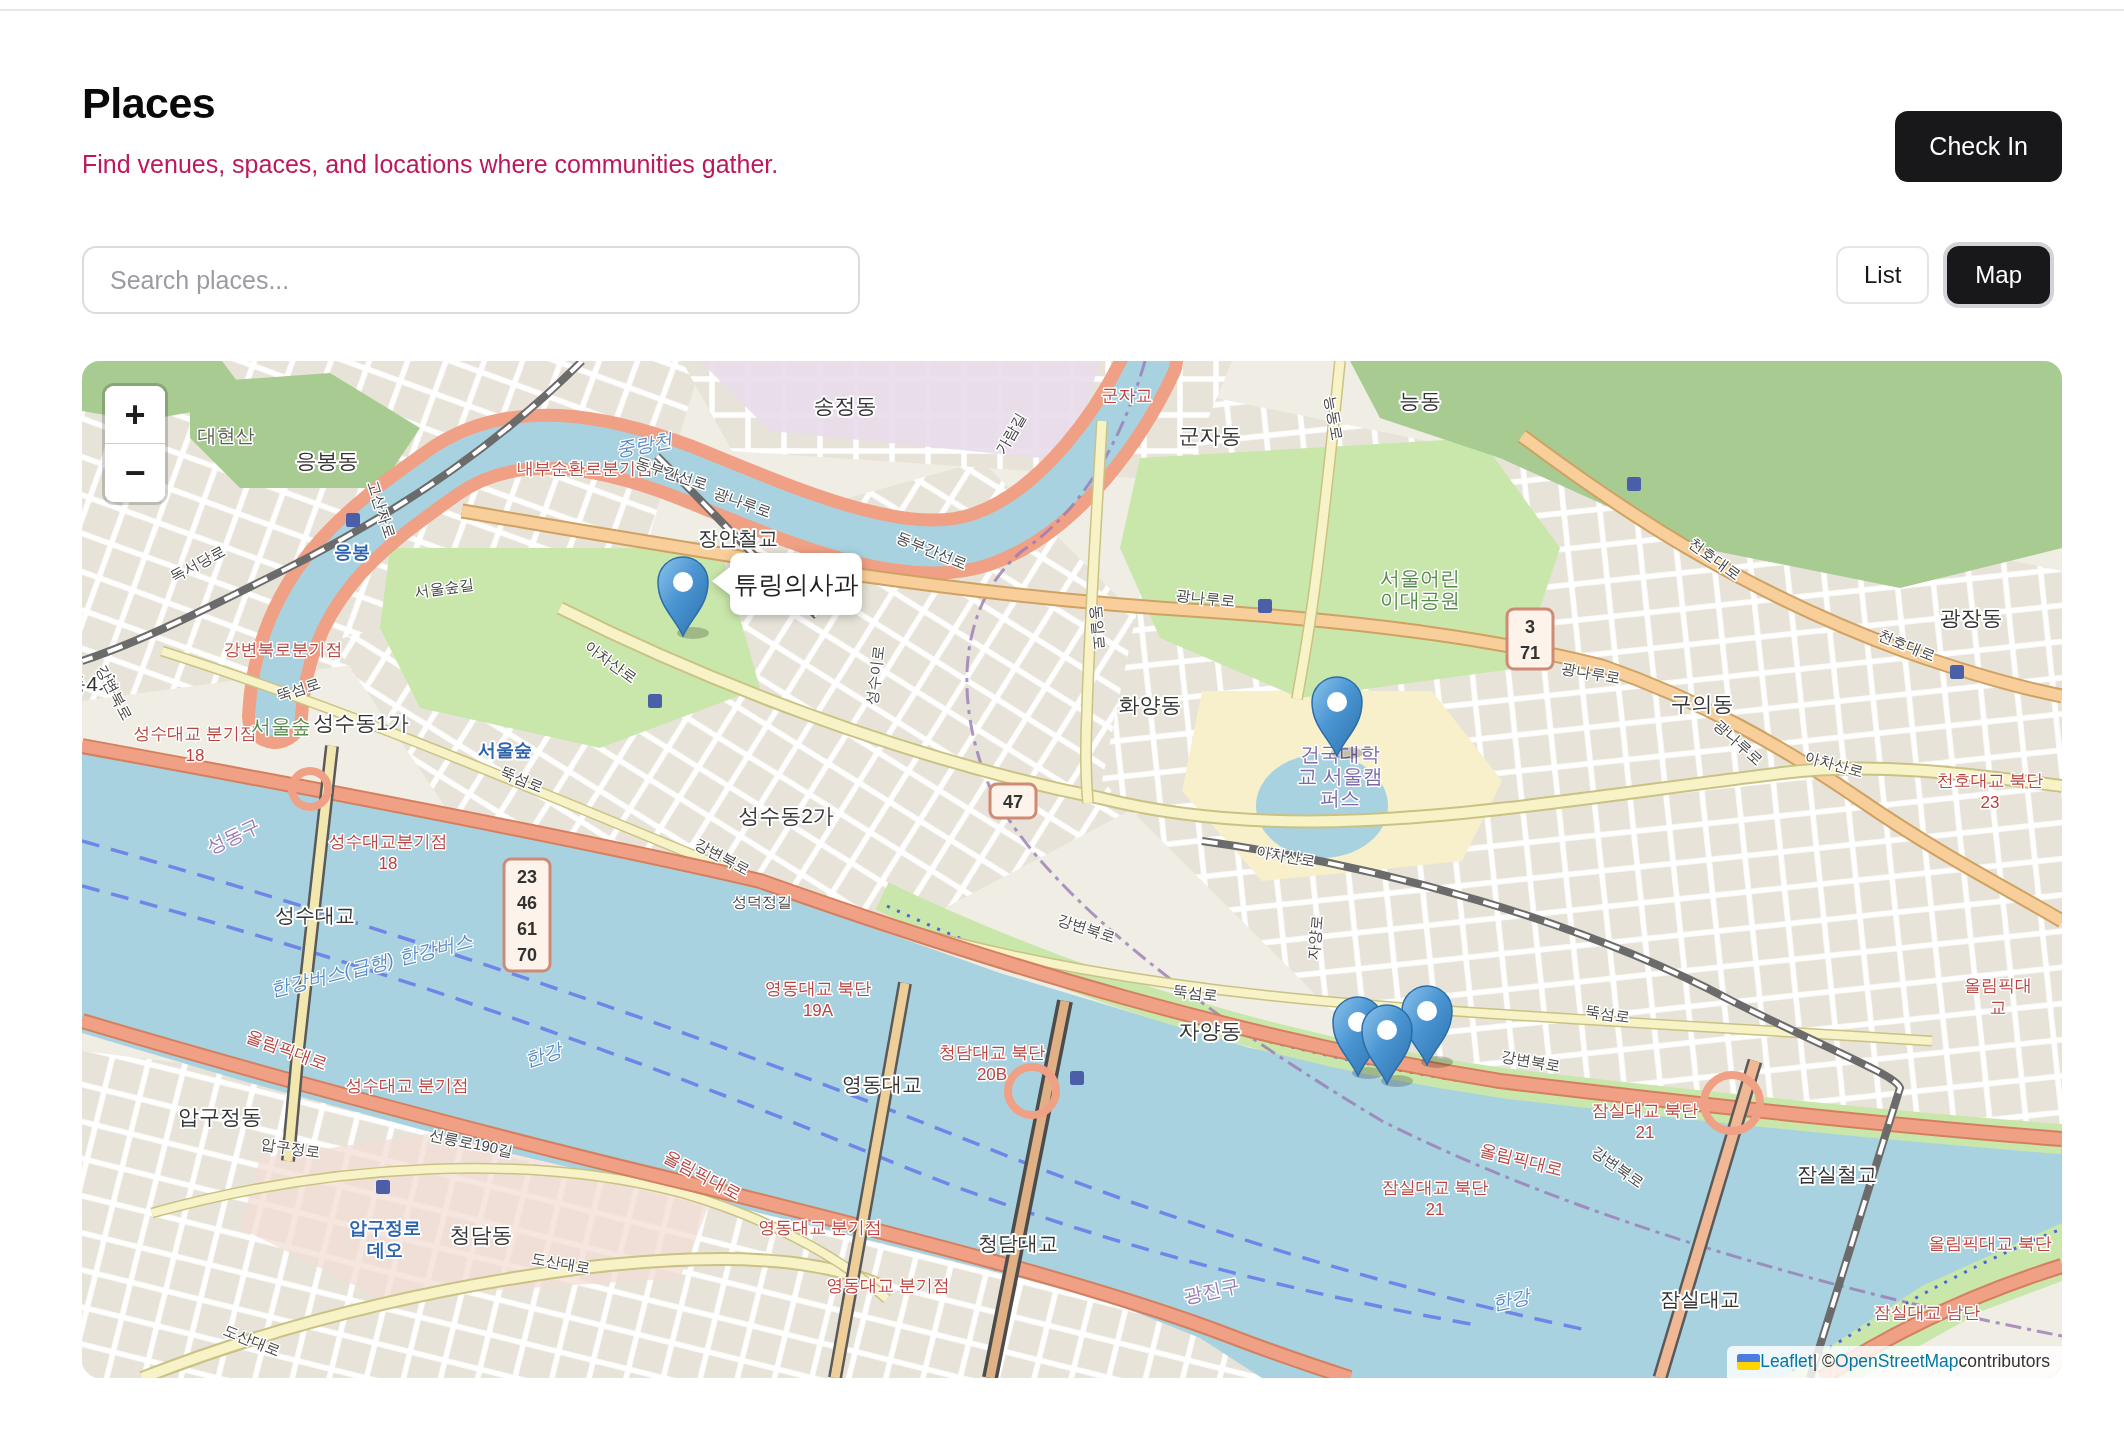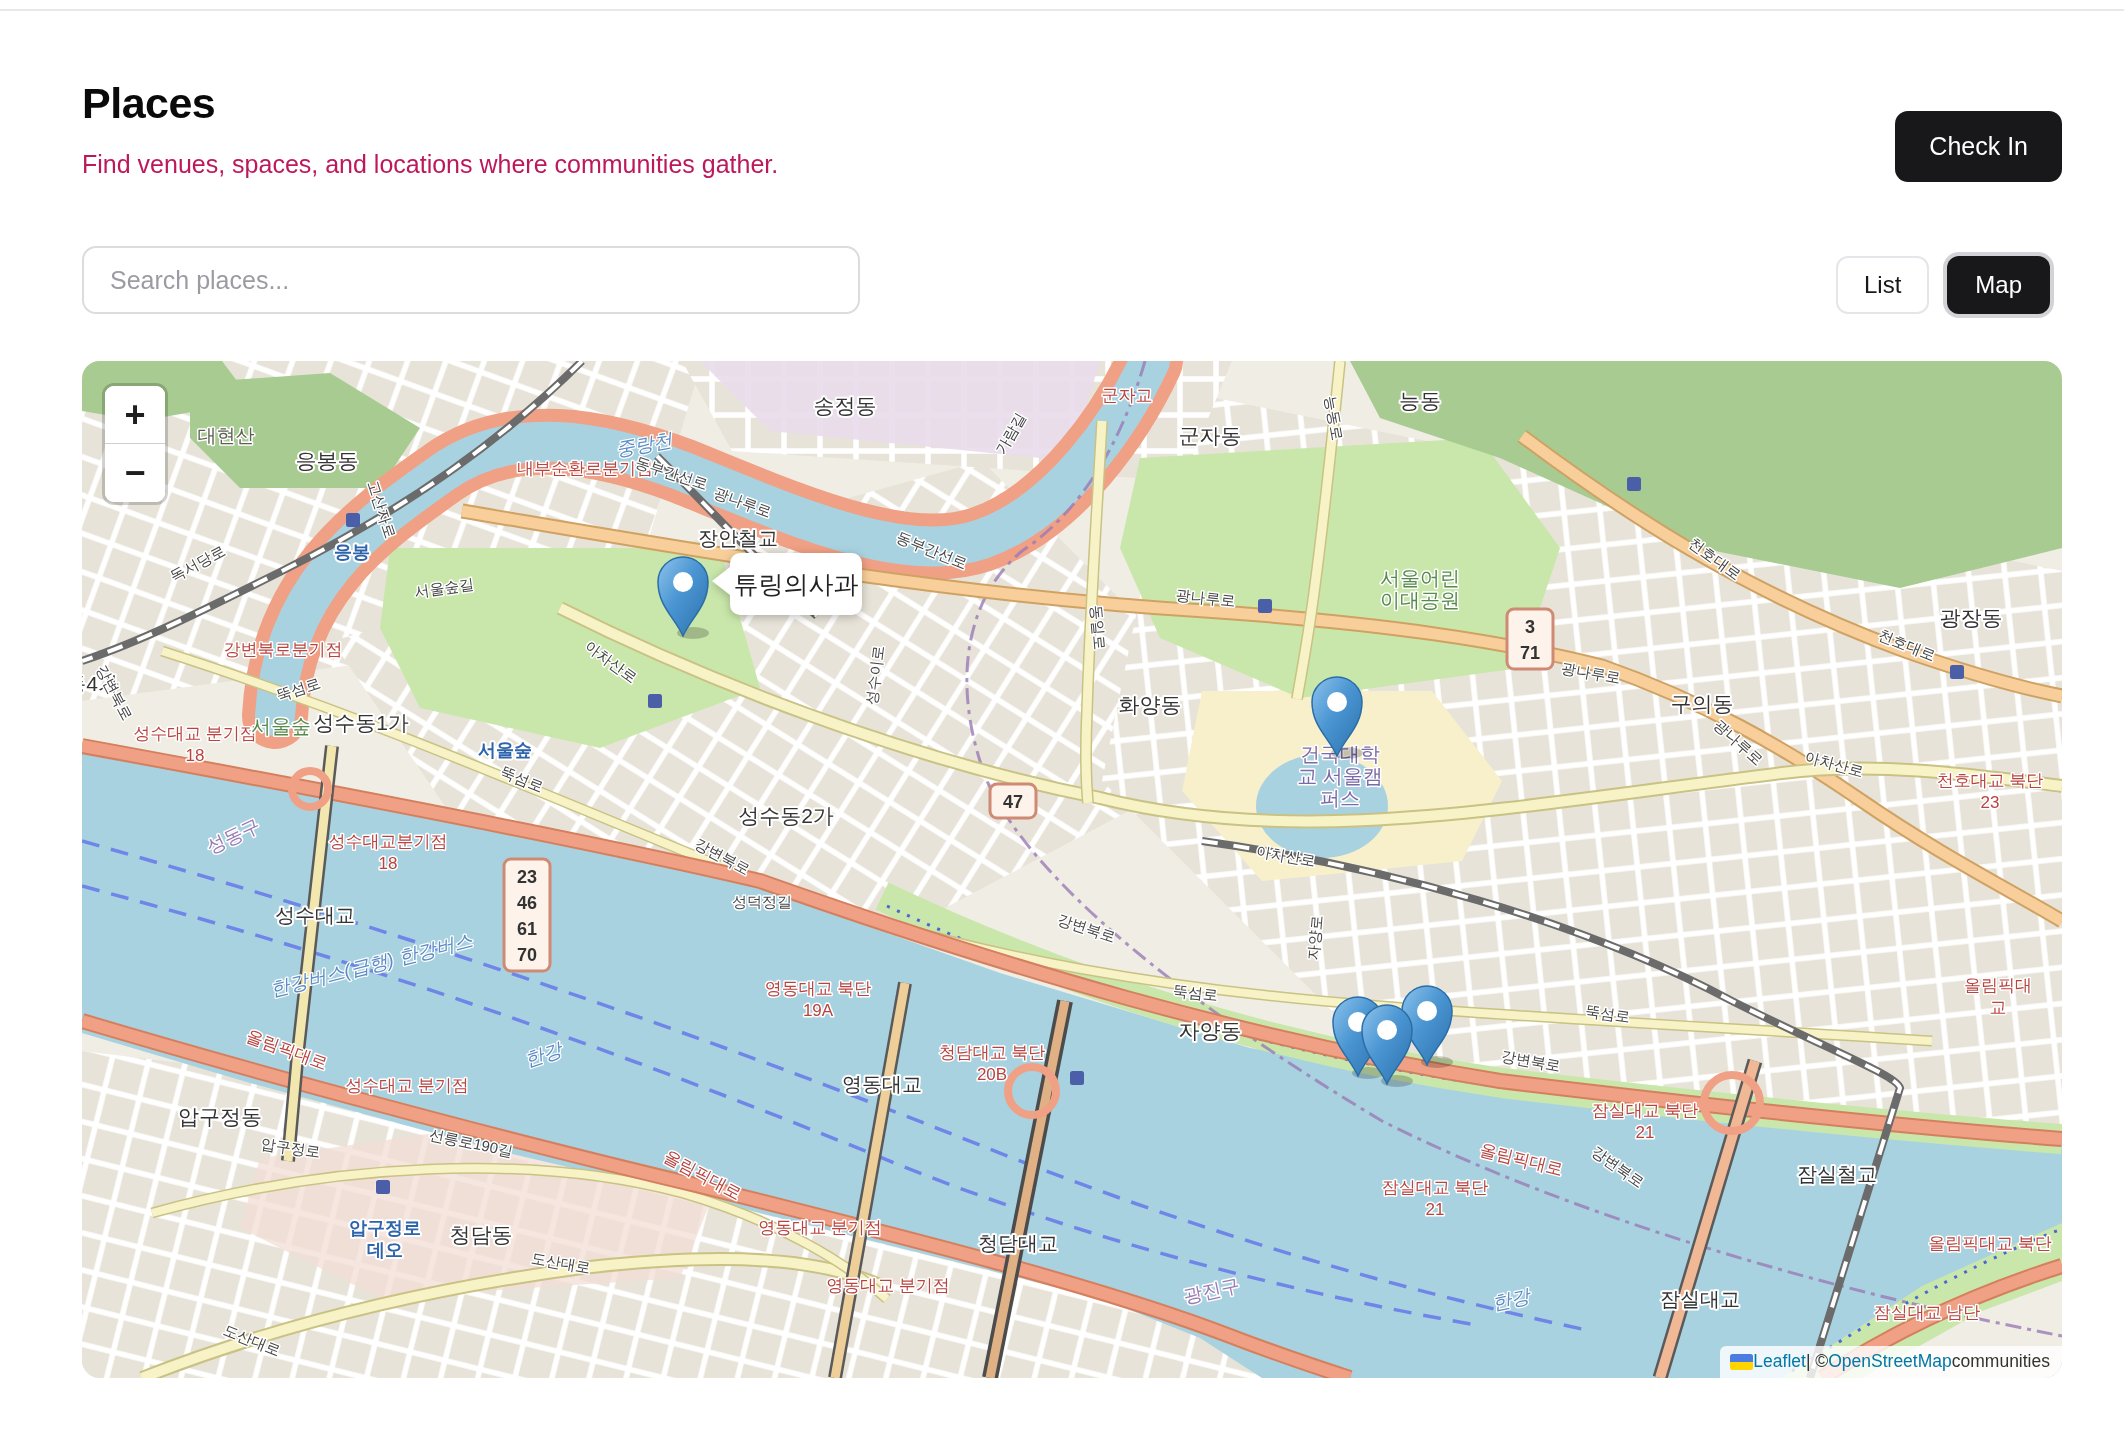--- a/index.html
+++ b/index.html
@@ -11,21 +11,21 @@
   .topline { height: 11px; border-bottom: 2px solid #e8e8e8; }
   .content { padding: 0 62px 0 82px; }
   .head-row { display:flex; justify-content:space-between; align-items:flex-start; margin-top:70px; }
   h1 { font-size:43px; font-weight:700; letter-spacing:-0.5px; color:#0a0a0a; line-height:1.05; }
   .sub { font-size:25px; color:#be185d; margin-top:24px; font-weight:400; }
   .checkin {
     margin-top:30px; height:71px; padding:16px 34px; border:none; border-radius:13px;
     background:#18181b; color:#fff; font-size:25px; font-weight:500; cursor:pointer;
     font-family:"Liberation Sans",sans-serif;
   }
-  .ctl-row { display:flex; justify-content:space-between; align-items:flex-end; margin-top:64px; }
+  .ctl-row { display:flex; justify-content:space-between; align-items:flex-start; margin-top:64px; }
   .search {
     width:778px; height:68px; border:2px solid #dcdce0; border-radius:14px; padding:0 26px;
     font-size:25px; color:#222; outline:none; font-family:"Liberation Sans",sans-serif;
   }
   .search::placeholder { color:#9b9ba3; }
   .toggle { display:flex; align-items:center; gap:18px; }
   .btn-list {
     height:58px; padding:0 26px; background:#fff; border:2px solid #e6e6ea; border-radius:12px;
     font-size:24px; color:#18181b; cursor:pointer; font-family:"Liberation Sans",sans-serif;
   }
@@ -333,16 +333,16 @@
       <button>−</button>
     </div>
     <div class="attrib">
       <span class="flag">
           <i class="b"></i>
           <i class="y"></i>
         </span>
       <a>Leaflet</a>
       <span>| ©</span>
       <a>OpenStreetMap</a>
-      <span>communities</span>
+      <span>contributors</span>
     </div>
   </div>
 </div>
 
 </body></html>

